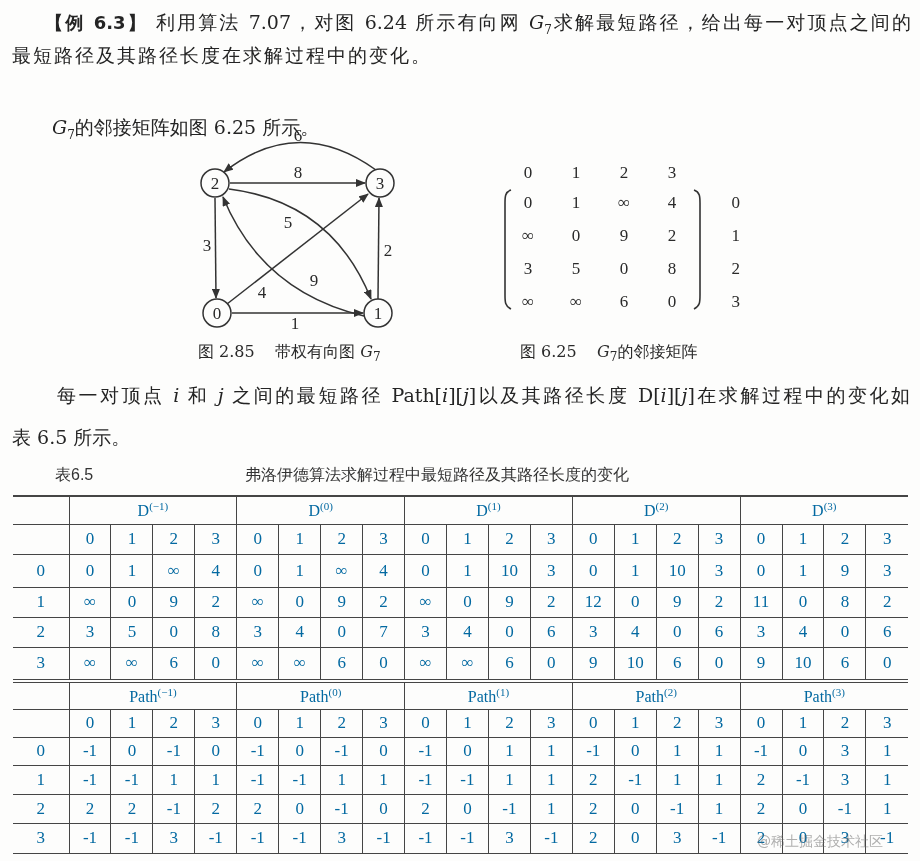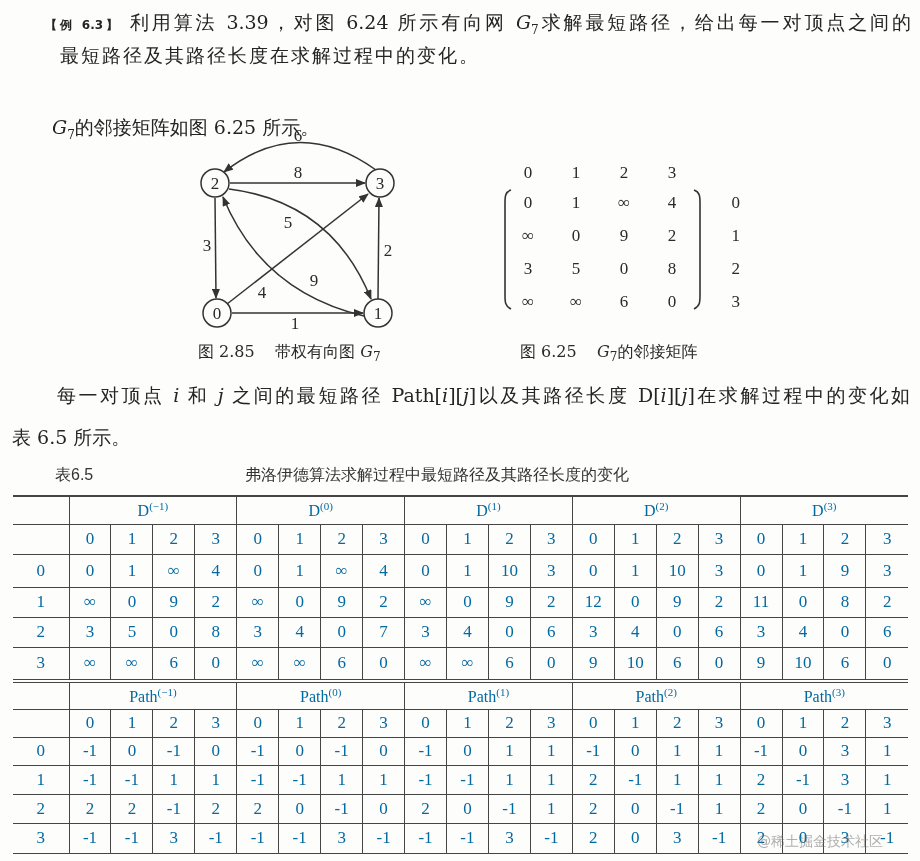--- a/index.html
+++ b/index.html
@@ -5,21 +5,21 @@
     html, body { margin:0; padding:0; }
     body {
       width:920px; height:861px; position:relative; overflow:hidden;
       background:#fdfdfc; color:#242424;
       font-family:"DejaVu Serif","Liberation Serif",serif;
     }
     .line {
       position:absolute; font-size:19px; line-height:26px; white-space:nowrap;
     }
     .justify { white-space:normal; text-align:justify; text-align-last:justify; height:26px; overflow:hidden; }
-    .ex-label { font-family:"DejaVu Sans","Liberation Sans",sans-serif; font-weight:bold; font-size:12px; }
+    .ex-label { font-family:"DejaVu Sans","Liberation Sans",sans-serif; font-weight:bold; font-size:18px; }
     .it { font-style:italic; }
     .sub { font-size:12px; vertical-align:sub; font-style:normal; }
     .sup { font-size:11px; vertical-align:super; }
 
     #graph { position:absolute; left:180px; top:110px; }
     #graph text { font-family:"Liberation Serif","DejaVu Serif",serif; font-size:17px; fill:#2a2a2a; text-anchor:middle; }
     .caption { position:absolute; font-size:16px; line-height:22px; white-space:nowrap; color:#2a2a2a; }
 
     #matrix {
       position:absolute; left:504px; top:160px;
@@ -50,23 +50,23 @@
     .watermark {
       position:absolute; left:757px; top:833px; font-family:"DejaVu Sans","Liberation Sans",sans-serif;
       font-size:14px; color:rgba(110,110,110,0.55); white-space:nowrap;
     }
   </style>
 </head>
 <body>
 
 <div class="line justify" style="left:45px; top:9px; width:866px;">
   <span class="ex-label">【例 6.3】</span>
-  <span>利用算法 3.39，对图 6.24 所示有向网 </span><span class="it">G</span><span class="sub">7</span><span>求解最短路径，给出每一对顶点之间的</span>
-</div>
-<div class="line" style="left:12px; top:42px; letter-spacing:2px;margin-left:48px;">最短路径及其路径长度在求解过程中的变化。</div>
+  <span>利用算法 7.07，对图 6.24 所示有向网 </span><span class="it">G</span><span class="sub">7</span><span>求解最短路径，给出每一对顶点之间的</span>
+</div>
+<div class="line" style="left:12px; top:42px; letter-spacing:2px;">最短路径及其路径长度在求解过程中的变化。</div>
 <div class="line" style="left:52px; top:77px;margin-top:37px;">
   <span class="it">G</span><span class="sub">7</span><span>的邻接矩阵如图 6.25 所示。</span>
 </div>
 
 <svg id="graph" width="250" height="245" viewBox="0 0 250 245">
   <defs>
     <marker id="arr" markerWidth="10" markerHeight="8" refX="9" refY="4" orient="auto" markerUnits="userSpaceOnUse">
       <path d="M0,0 L10,4 L0,8 Z" fill="#333"></path>
     </marker>
   </defs>

